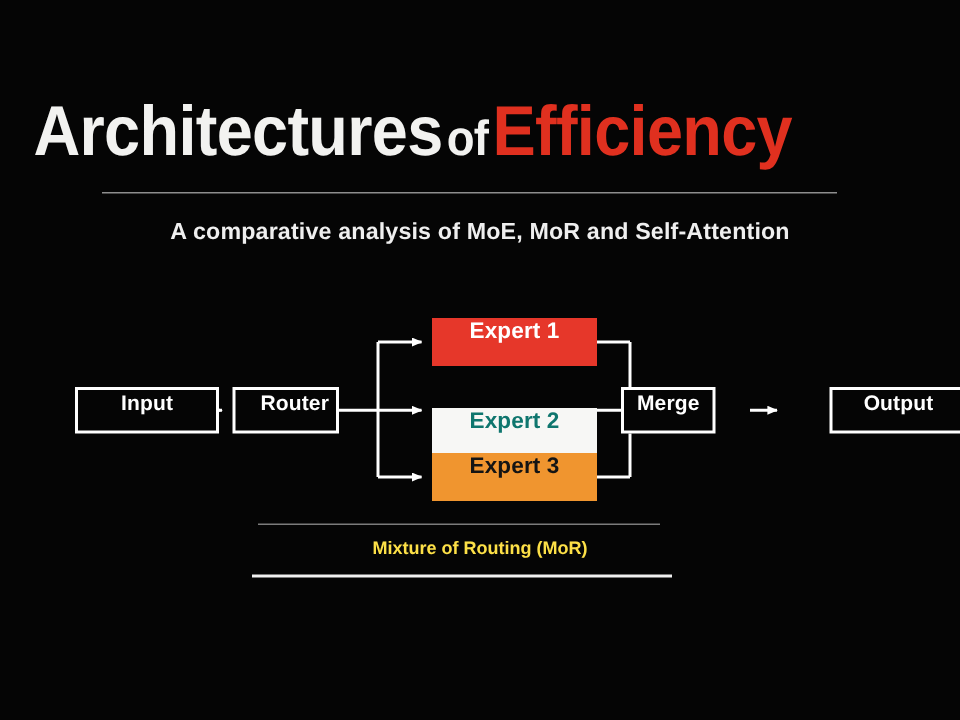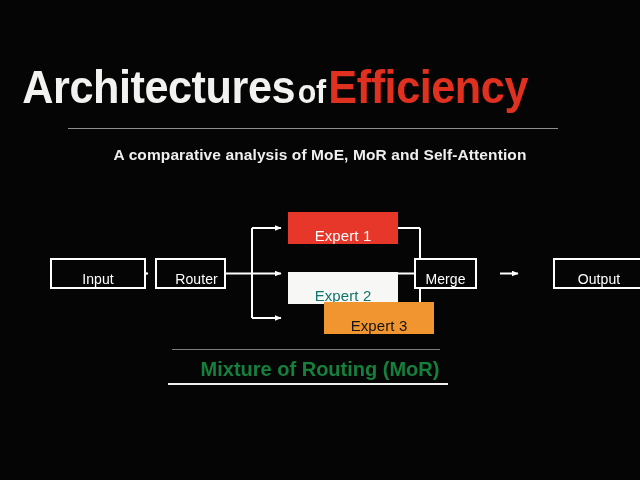--- a/index.html
+++ b/index.html
@@ -79,23 +79,23 @@
     top: 0;
     width: 640px;
     height: 480px;
     pointer-events: none;
   }
 
   .node {
     position: absolute;
     box-sizing: border-box;
     display: flex;
-    align-items: flex-end;
+    align-items: flex-start;
     justify-content: center;
-    font-weight: 400;
+    font-weight: 700;
     letter-spacing: 0.1px;
   }
 
   .node-outline {
     border: 2px solid #ffffff;
     color: #ffffff;
     background: #050505;
     font-size: 14px;
   }
 
@@ -107,37 +107,37 @@
   #node-input  { left: 50px;  top: 258px; width: 96px; height: 31px; }
   #node-router { left: 155px; top: 258px; width: 71px; height: 31px; padding-left: 12px; }
   #node-merge  { left: 414px; top: 258px; width: 63px; height: 31px; }
   #node-output { left: 553px; top: 258px; width: 92px; height: 31px; }
 
   #node-expert-1 { left: 288px; top: 212px; width: 110px; height: 32px;
                    background: #e6372a; color: #ffffff; }
   #node-expert-2 { left: 288px; top: 272px; width: 110px; height: 32px;
                    background: #f7f7f5; color: #0f766e; }
   #node-expert-3 { left: 288px; top: 302px; width: 110px; height: 32px;
-                   background: #f0952f; color: #141414; margin-left: 36px; }
+                   background: #f0952f; color: #141414; }
   .caption-rule-top {
     position: absolute;
     left: 172px;
     top: 349px;
     width: 268px;
     height: 1px;
     background: #7c7c7c;
   }
   .caption-text {
     position: absolute;
     left: 0;
     top: 358px;
     width: 640px;
     text-align: center;
-    color: #15803d;
-    font-size: 20px;
+    color: #fde047;
+    font-size: 12px;
     font-weight: 700;
   }
   .caption-rule-bottom {
     position: absolute;
     left: 168px;
     top: 383px;
     width: 280px;
     height: 2px;
     background: #f0f0f0;
   }

